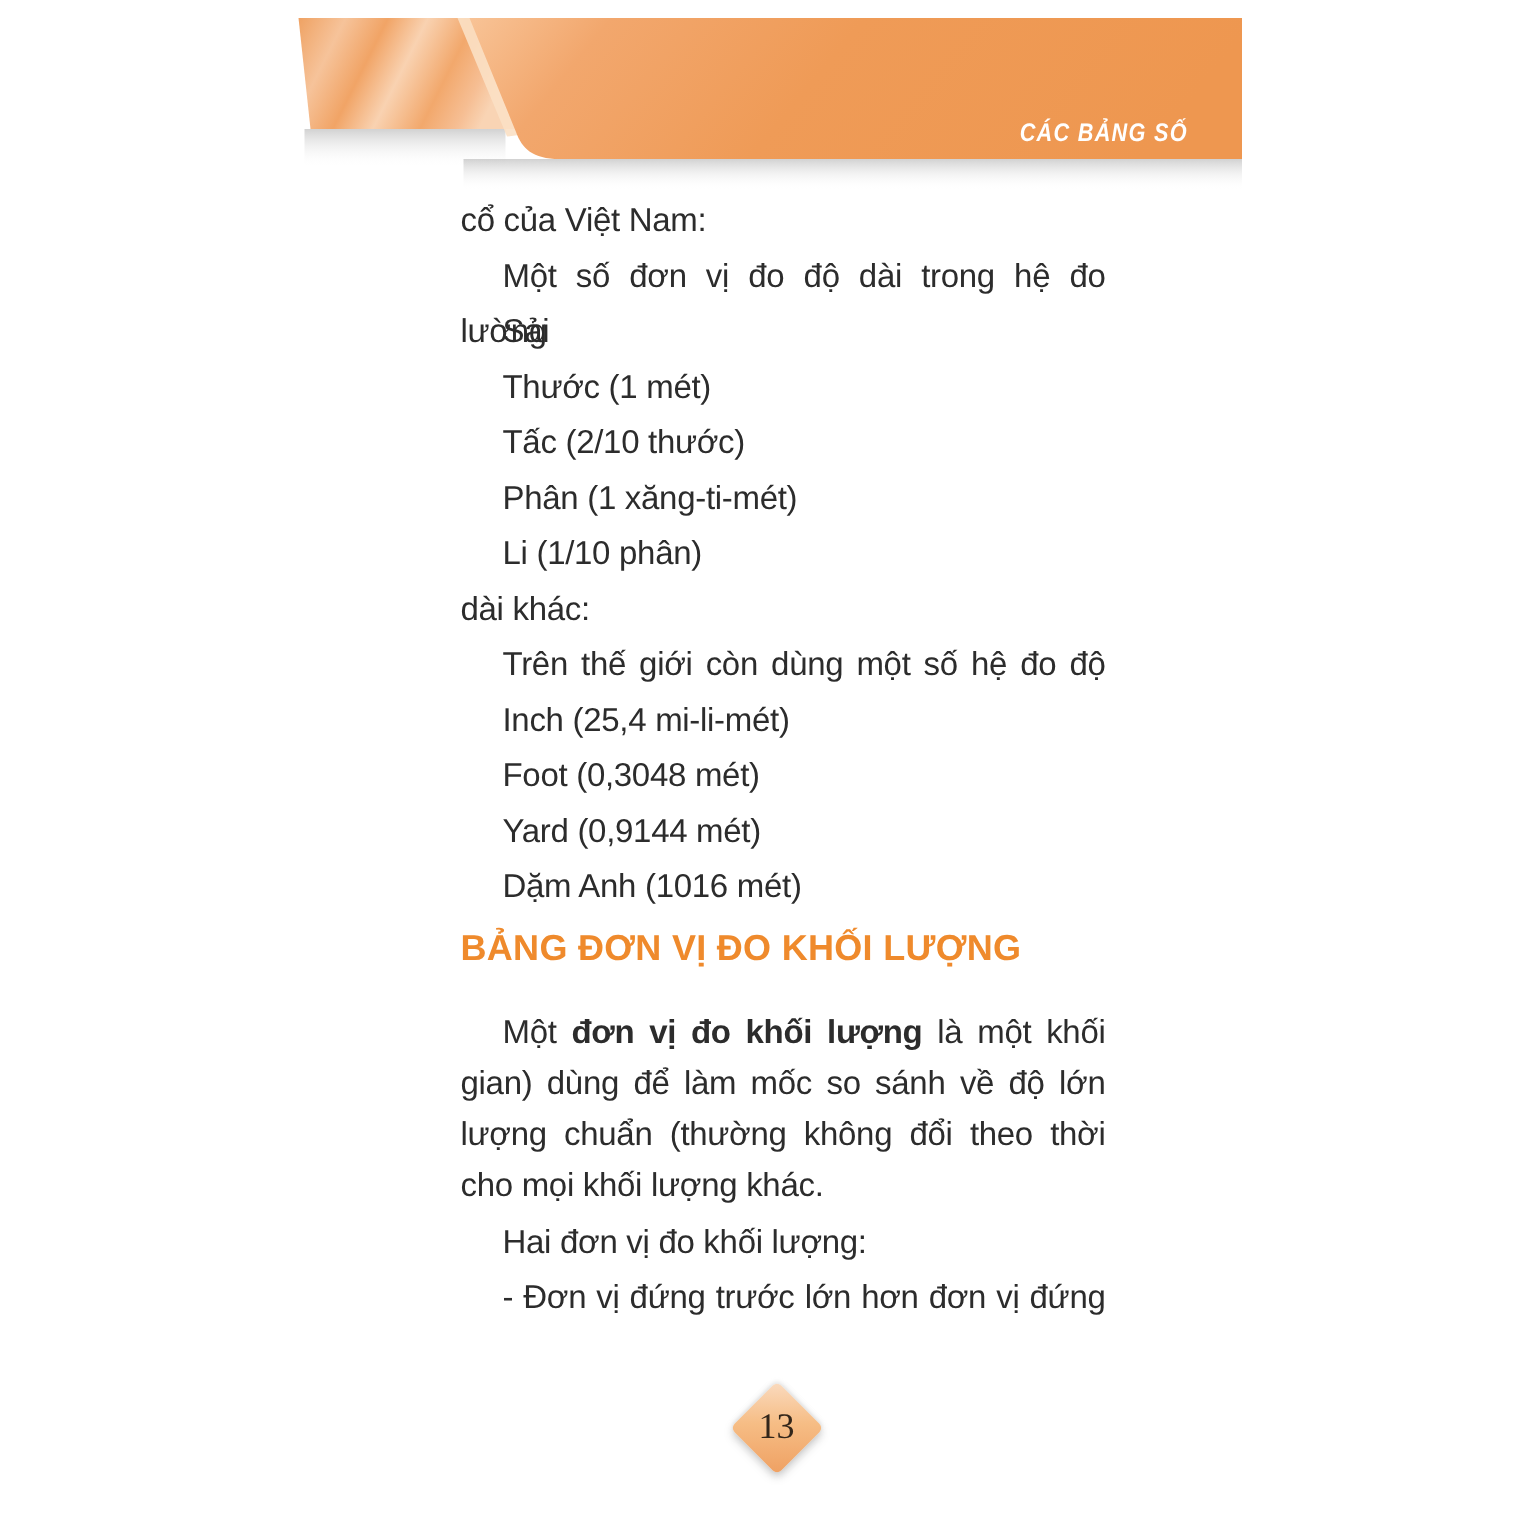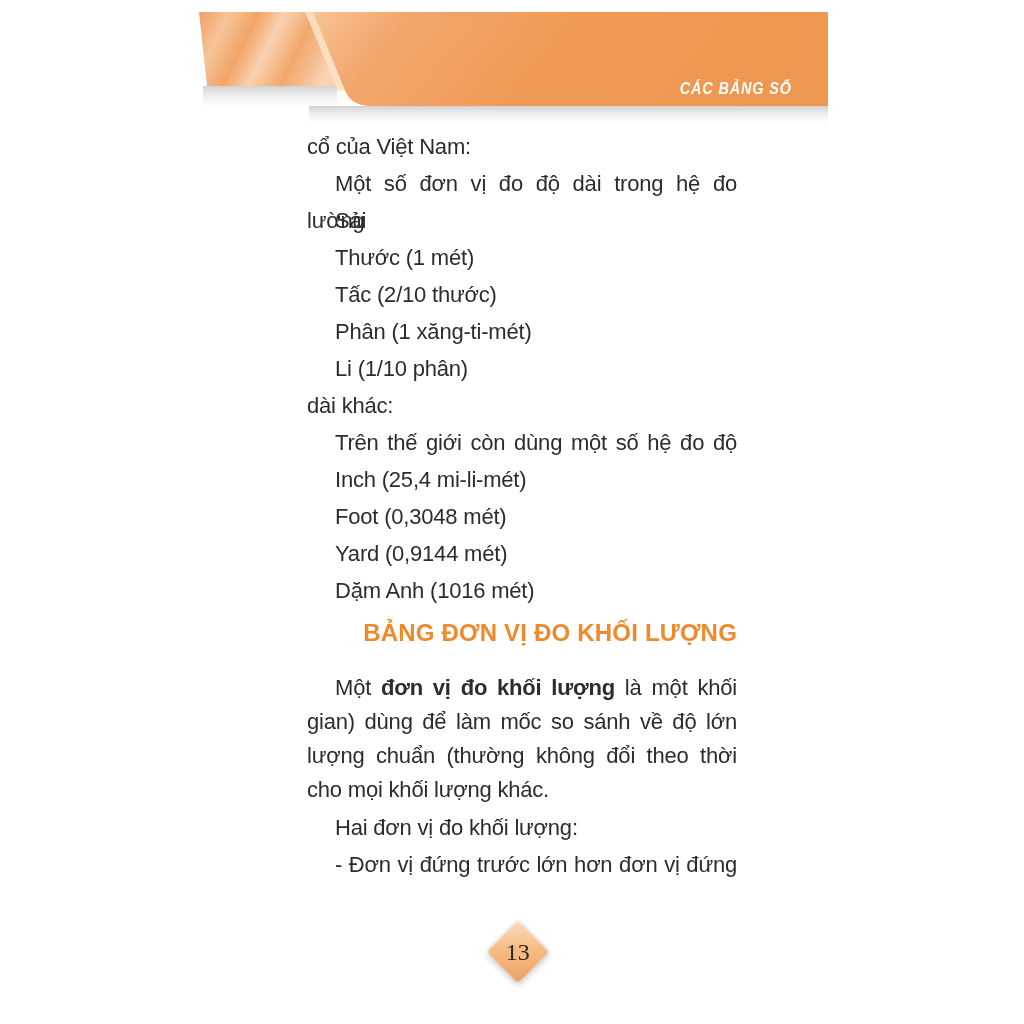--- a/index.html
+++ b/index.html
@@ -41,21 +41,21 @@
   .jst { text-align: justify; text-align-last: justify; white-space: normal; }
   .indent { text-indent: 28px; }
   .lh34 { height: 34px; line-height: 34px; }
   .b { font-weight: bold; }
 
   .heading {
     margin: 6px 0 4px 0;
     height: 36px; line-height: 36px;
     font-size: 24px; font-weight: bold;
     letter-spacing: 0.2px;
-    text-align: right;
+    text-align: left;
     color: #ef8a2c;
   }
   .para-mass { margin-top: 20px; }
   .para-two { margin-top: 2px; }
 
   
   .diamond {
     position: absolute; left: 496px; top: 930px;
     width: 44px; height: 44px;
     transform: rotate(45deg);

